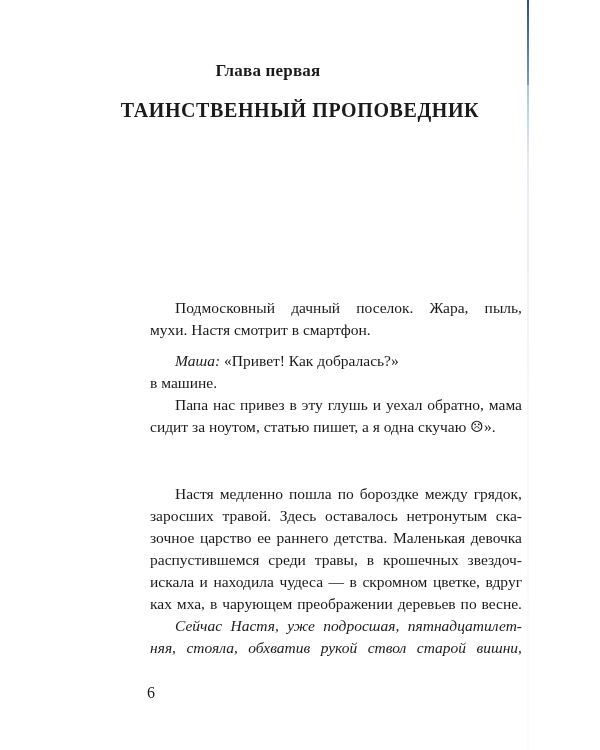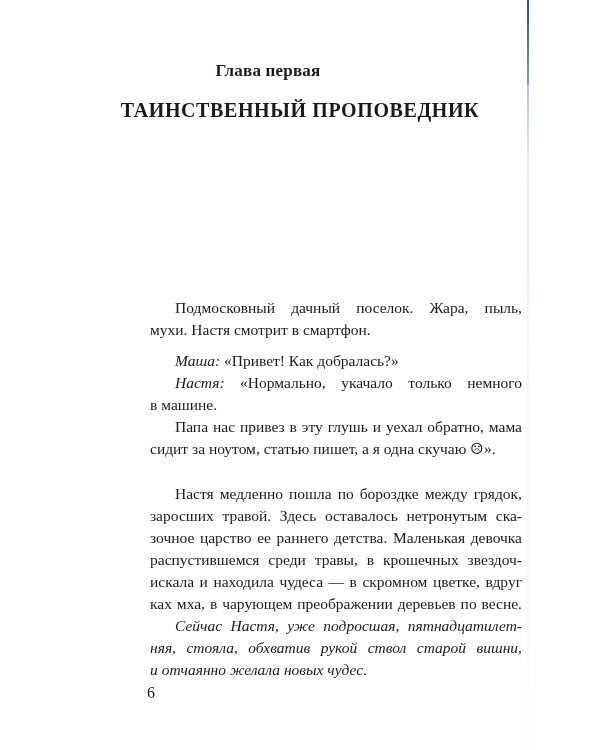--- a/index.html
+++ b/index.html
@@ -90,34 +90,32 @@
 <div class="chapter-label">Глава первая</div>
 <div class="chapter-title">ТАИНСТВЕННЫЙ ПРОПОВЕДНИК</div>
 
 <div class="text-block" style="top:297px;">
   <span class="line indent">Подмосковный дачный поселок. Жара, пыль,</span>
   <span class="line last">мухи. Настя смотрит в смартфон.</span>
 </div>
 
 <div class="text-block" style="top:350px;">
   <span class="line last indent"><span class="speaker">Маша:</span> <span>«Привет! Как добралась?»</span></span>
-  <span class="line indent"><span class="speaker">Настя:</span> <span>«Нормально, укачало только немного</span></span>
   <span class="line last">в машине.</span>
   <span class="line indent">Папа нас привез в эту глушь и уехал обратно, мама</span>
   <span class="line last">сидит за ноутом, статью пишет, а я одна скучаю ☹».</span>
 </div>
 
 <div class="text-block" style="top:483px;">
   <span class="line indent">Настя медленно пошла по бороздке между грядок,</span>
   <span class="line">заросших травой. Здесь оставалось нетронутым ска-</span>
   <span class="line">зочное царство ее раннего детства. Маленькая девочка</span>
   <span class="line">распустившемся среди травы, в крошечных звездоч-</span>
   <span class="line">искала и находила чудеса — в скромном цветке, вдруг</span>
   <span class="line">ках мха, в чарующем преображении деревьев по весне.</span>
 </div>
 
 <div class="text-block" style="top:615px;font-style:italic;">
   <span class="line indent">Сейчас Настя, уже подросшая, пятнадцатилет-</span>
   <span class="line">няя, стояла, обхватив рукой ствол старой вишни,</span>
-  <span class="line last">и отчаянно желала новых чудес.</span>
 </div>
 
 <div class="page-number">6</div>
 
 </body></html>

